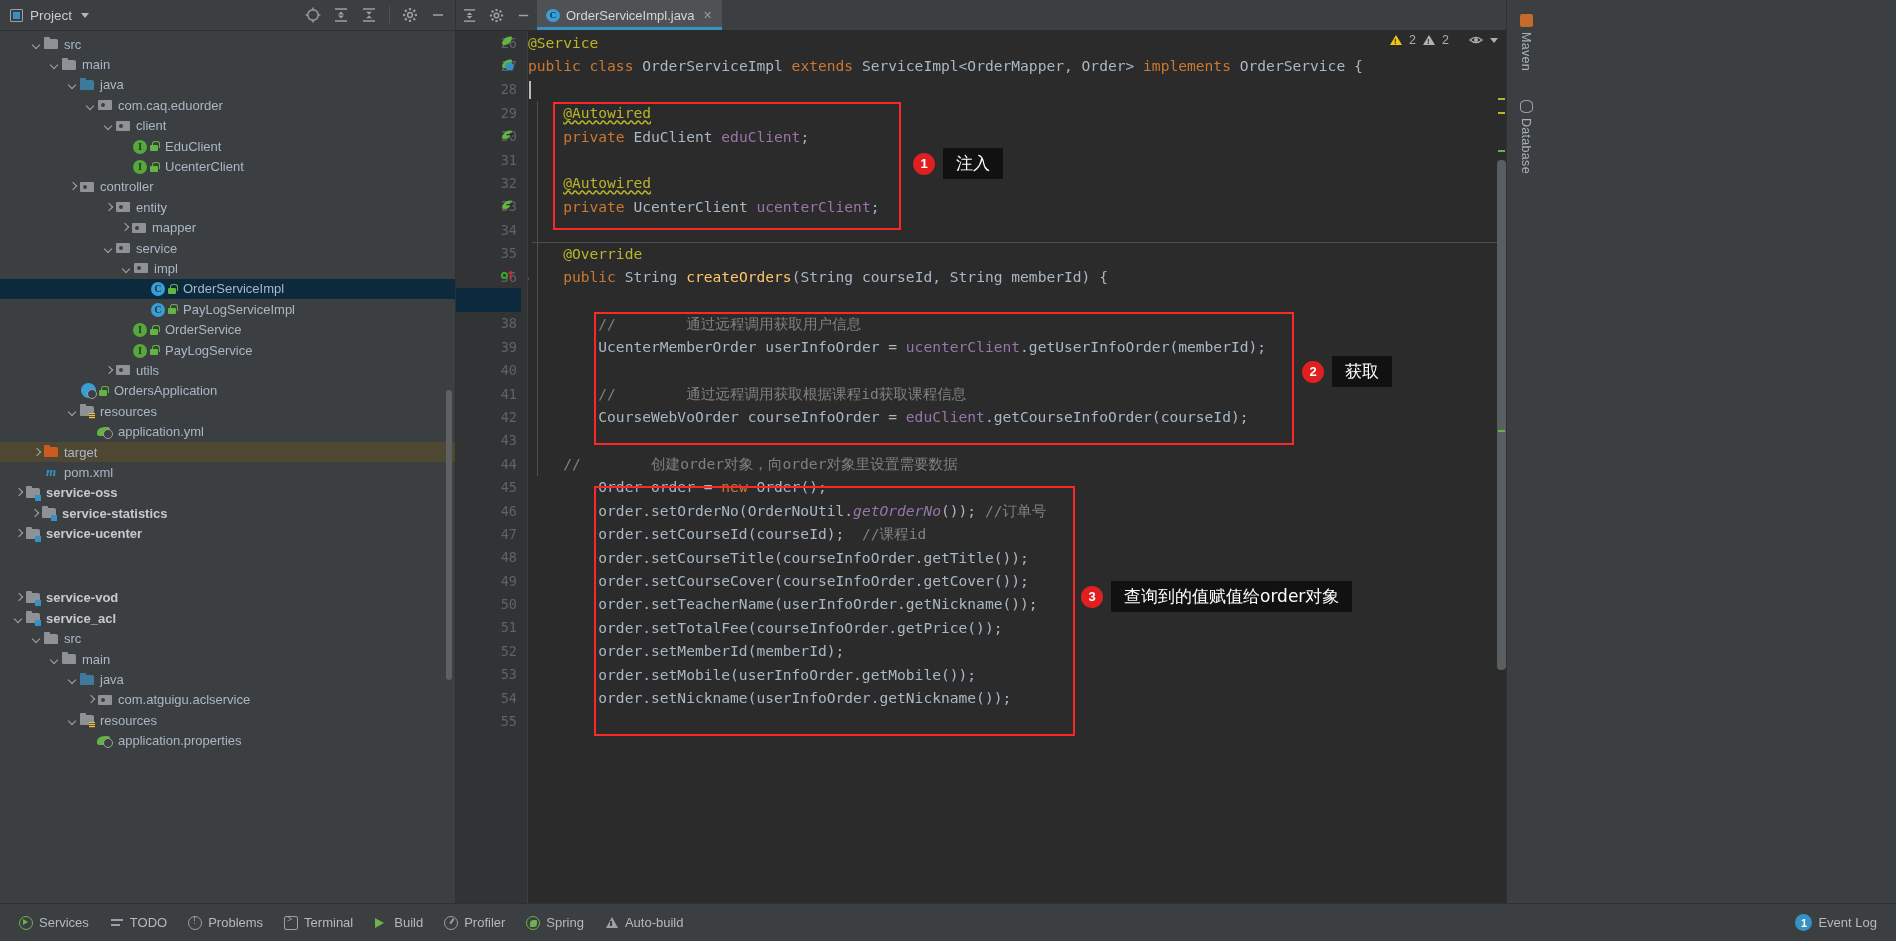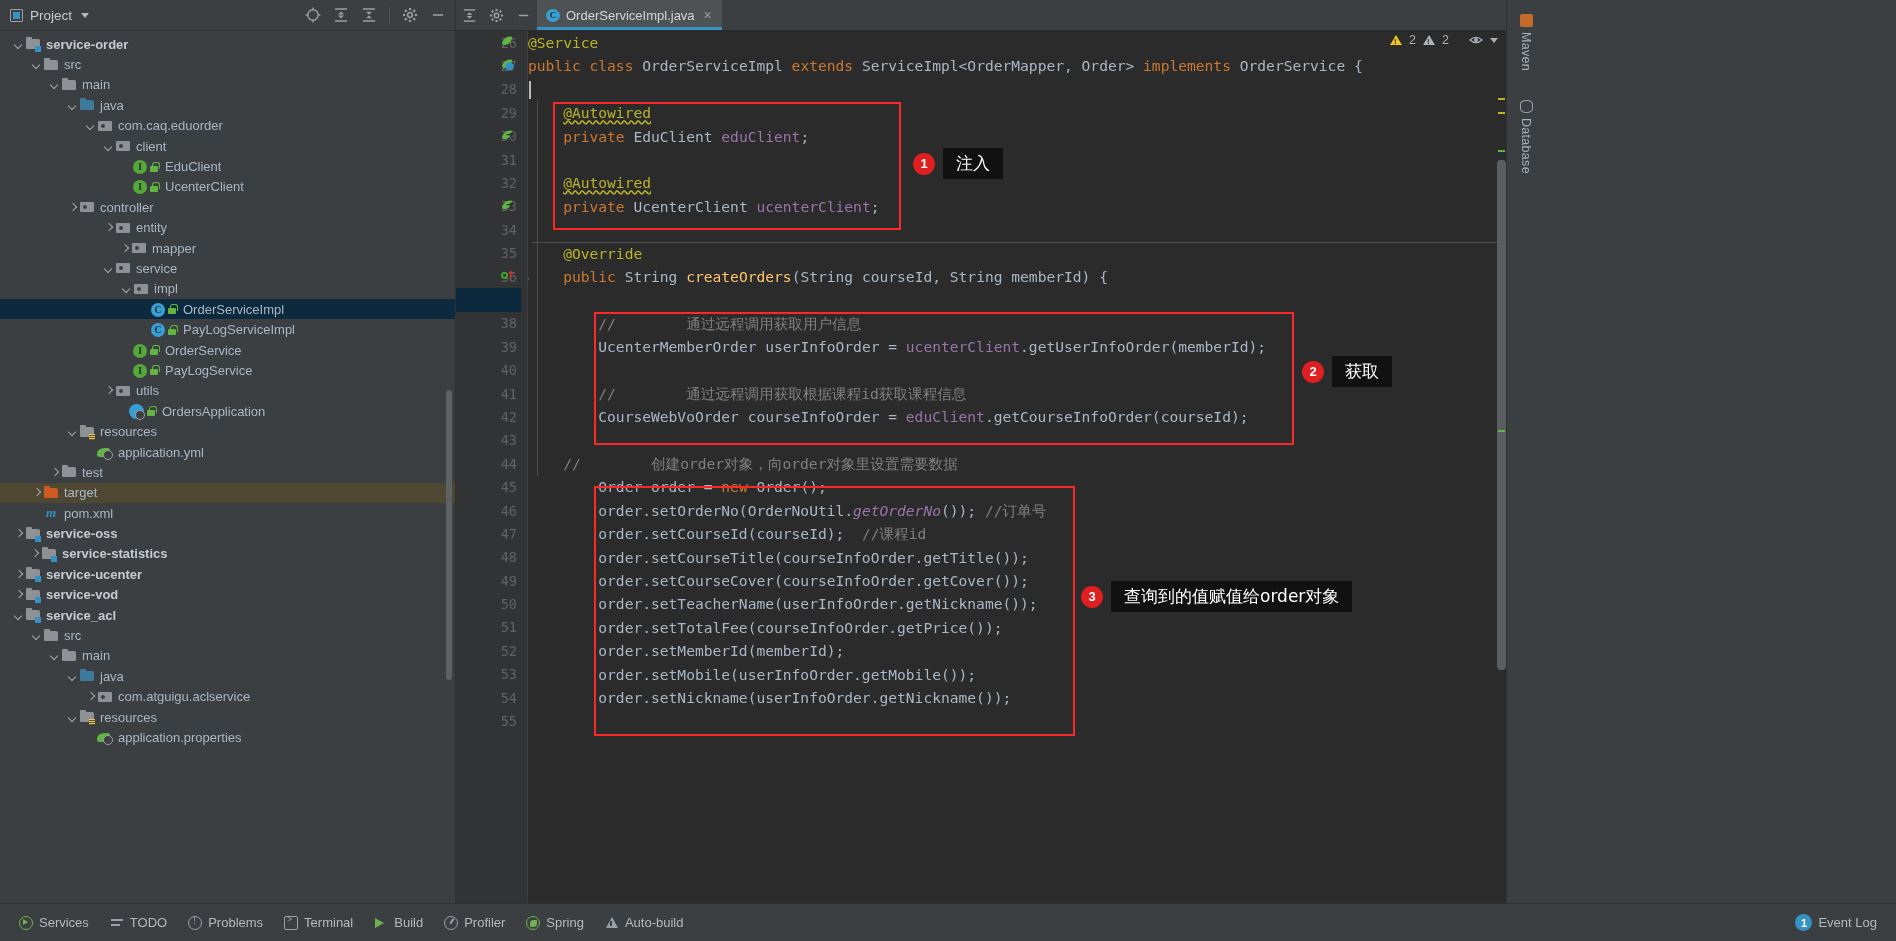--- a/index.html
+++ b/index.html
@@ -314,27 +314,20 @@
           </svg>
       </div>
       <div class="hdr-ico">
         <svg width="16" height="16" viewBox="0 0 16 16">
             <line x1="3" y1="8" x2="13" y2="8" stroke="#b0b4b8" stroke-width="1.6"></line>
           </svg>
       </div>
     </div>
 
     <div id="tree">
-        <div class="trow" style="padding-left: 12px;">
-          <span class="twist open"></span>
-          <span class="ic ic-folder">
-            <i class="badge-blue"></i>
-          </span>
-          <span class="tlabel bold">service-order</span>
-        </div>
         <div class="trow" style="padding-left: 30px;">
           <span class="twist open"></span>
           <span class="ic ic-folder"></span>
           <span class="tlabel">src</span>
         </div>
         <div class="trow" style="padding-left: 48px;">
           <span class="twist open"></span>
           <span class="ic ic-folder"></span>
           <span class="tlabel">main</span>
         </div>
@@ -412,43 +405,38 @@
           <span class="twist"></span>
           <span class="ic-int">I</span>
           <span class="lock"></span>
           <span class="tlabel">PayLogService</span>
         </div>
         <div class="trow" style="padding-left: 102px;">
           <span class="twist closed"></span>
           <span class="ic ic-pkg"></span>
           <span class="tlabel">utils</span>
         </div>
-        <div class="trow" style="padding-left: 116px; align-items: center;">
+        <div class="trow" style="padding-left: 68px; align-items: center;">
           <span class="twist"></span>
           <span class="ic-spring"></span>
           <span class="lock"></span>
           <span class="tlabel">OrdersApplication</span>
         </div>
         <div class="trow" style="padding-left: 66px;">
           <span class="twist open"></span>
           <span class="ic ic-folder">
             <i class="badge-yel"></i>
           </span>
           <span class="tlabel">resources</span>
         </div>
         <div class="trow" style="padding-left: 84px;">
           <span class="twist"></span>
           <span class="ic-yml"></span>
           <span class="tlabel">application.yml</span>
         </div>
-        <div class="trow" style="padding-left: 48px;">
-          <span class="twist closed"></span>
-          <span class="ic ic-folder"></span>
-          <span class="tlabel">test</span>
-        </div>
         <div class="trow hl" style="padding-left: 30px;">
           <span class="twist closed"></span>
           <span class="ic ic-folder ic-folder-orange"></span>
           <span class="tlabel">target</span>
         </div>
         <div class="trow" style="padding-left: 30px;">
           <span class="twist"></span>
           <span class="ic-maven">m</span>
           <span class="tlabel">pom.xml</span>
         </div>
@@ -466,21 +454,21 @@
           </span>
           <span class="tlabel bold">service-statistics</span>
         </div>
         <div class="trow" style="padding-left: 12px;">
           <span class="twist closed"></span>
           <span class="ic ic-folder">
             <i class="badge-blue"></i>
           </span>
           <span class="tlabel bold">service-ucenter</span>
         </div>
-        <div class="trow" style="padding-left: 12px;">
+        <div class="trow" style="padding-left: 12px; margin-top: 44px;">
           <span class="twist closed"></span>
           <span class="ic ic-folder">
             <i class="badge-blue"></i>
           </span>
           <span class="tlabel bold">service-vod</span>
         </div>
         <div class="trow" style="padding-left: 12px;">
           <span class="twist open"></span>
           <span class="ic ic-folder">
             <i class="badge-blue"></i>

